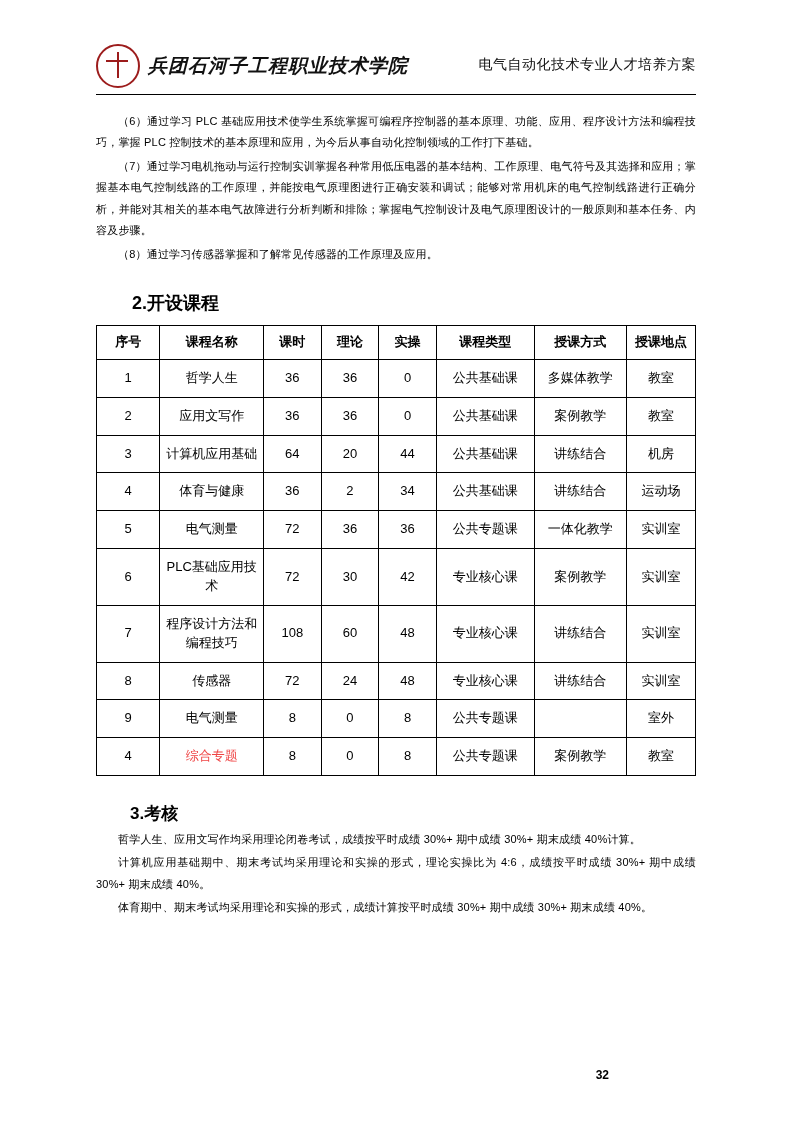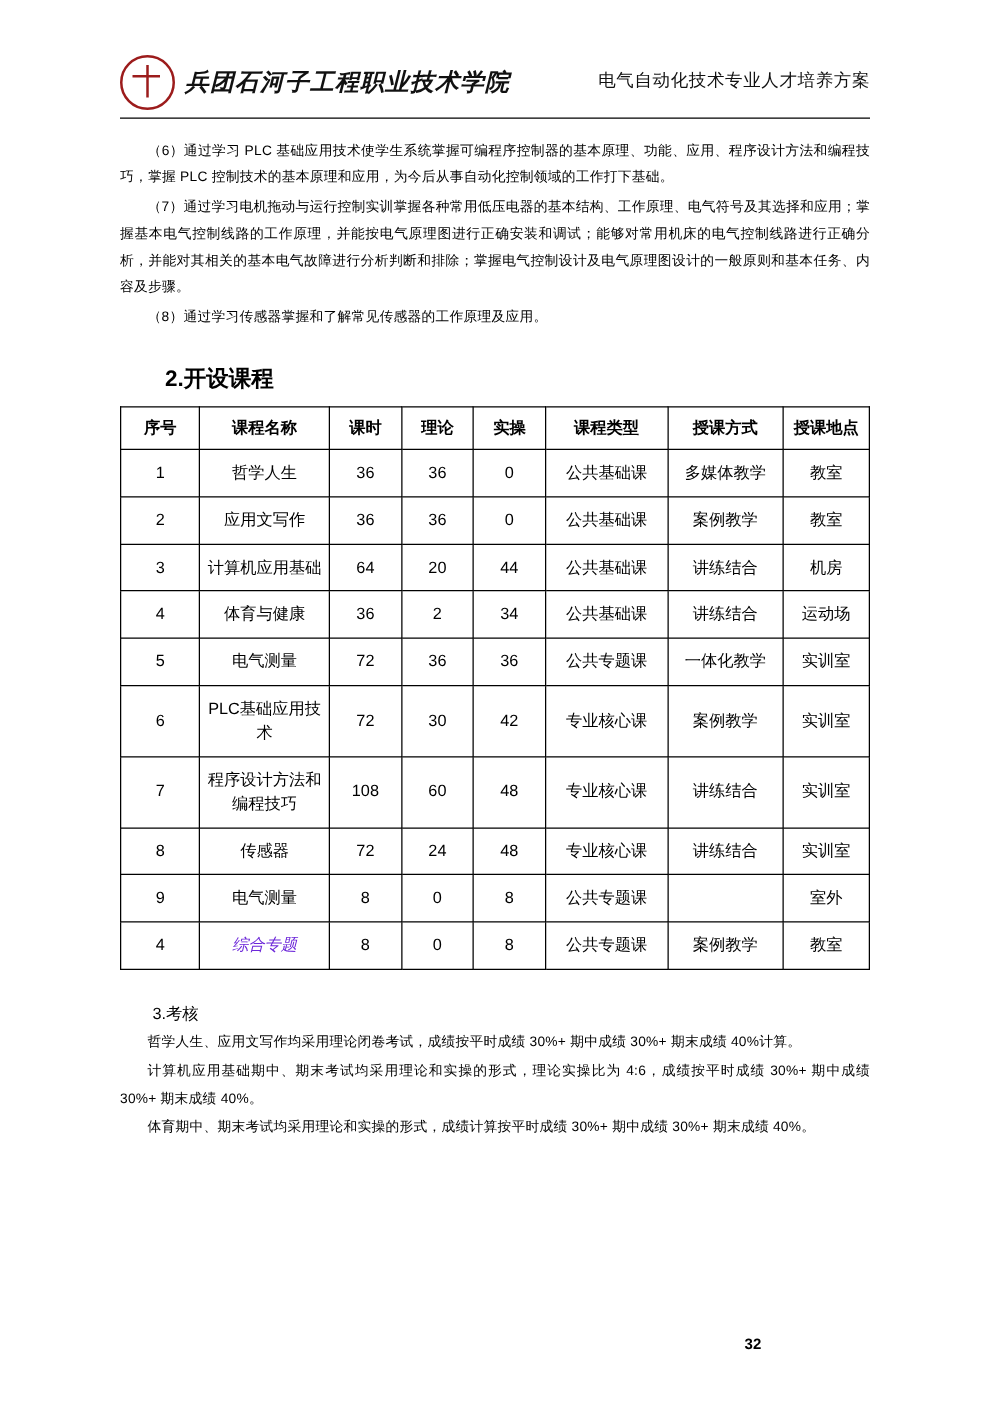--- a/index.html
+++ b/index.html
@@ -93,22 +93,22 @@
     text-indent: 2em;
     letter-spacing: 0.2px;
   }
   h3.sec {
     font-size: 18px;
     font-weight: bold;
     margin: 26px 0 10px 0;
     text-indent: 2em;
   }
   h3.sec2 {
-    font-size: 13px;
-    font-weight: normal;
+    font-size: 17px;
+    font-weight: bold;
     margin: 26px 0 4px 0;
     text-indent: 2em;
   }
   
   table.course {
     border-collapse: collapse;
     width: 100%;
     margin-top: 4px;
     table-layout: fixed;
   }
@@ -126,21 +126,21 @@
     padding: 7px 2px;
   }
   .c0 { width: 11%; }
   .c1 { width: 18%; }
   .c2 { width: 10%; }
   .c3 { width: 10%; }
   .c4 { width: 10%; }
   .c5 { width: 17%; }
   .c6 { width: 16%; }
   .c7 { width: 12%; }
-  .faded { color: #6d28d9; font-style: italic; }
+  .faded { color: #ef4444; }
   
   .page-number {
     position: absolute;
     right: 96px;
     bottom: 40px;
     font-size: 12px;
     font-weight: bold;
     color: #000;
   }
 </style>

